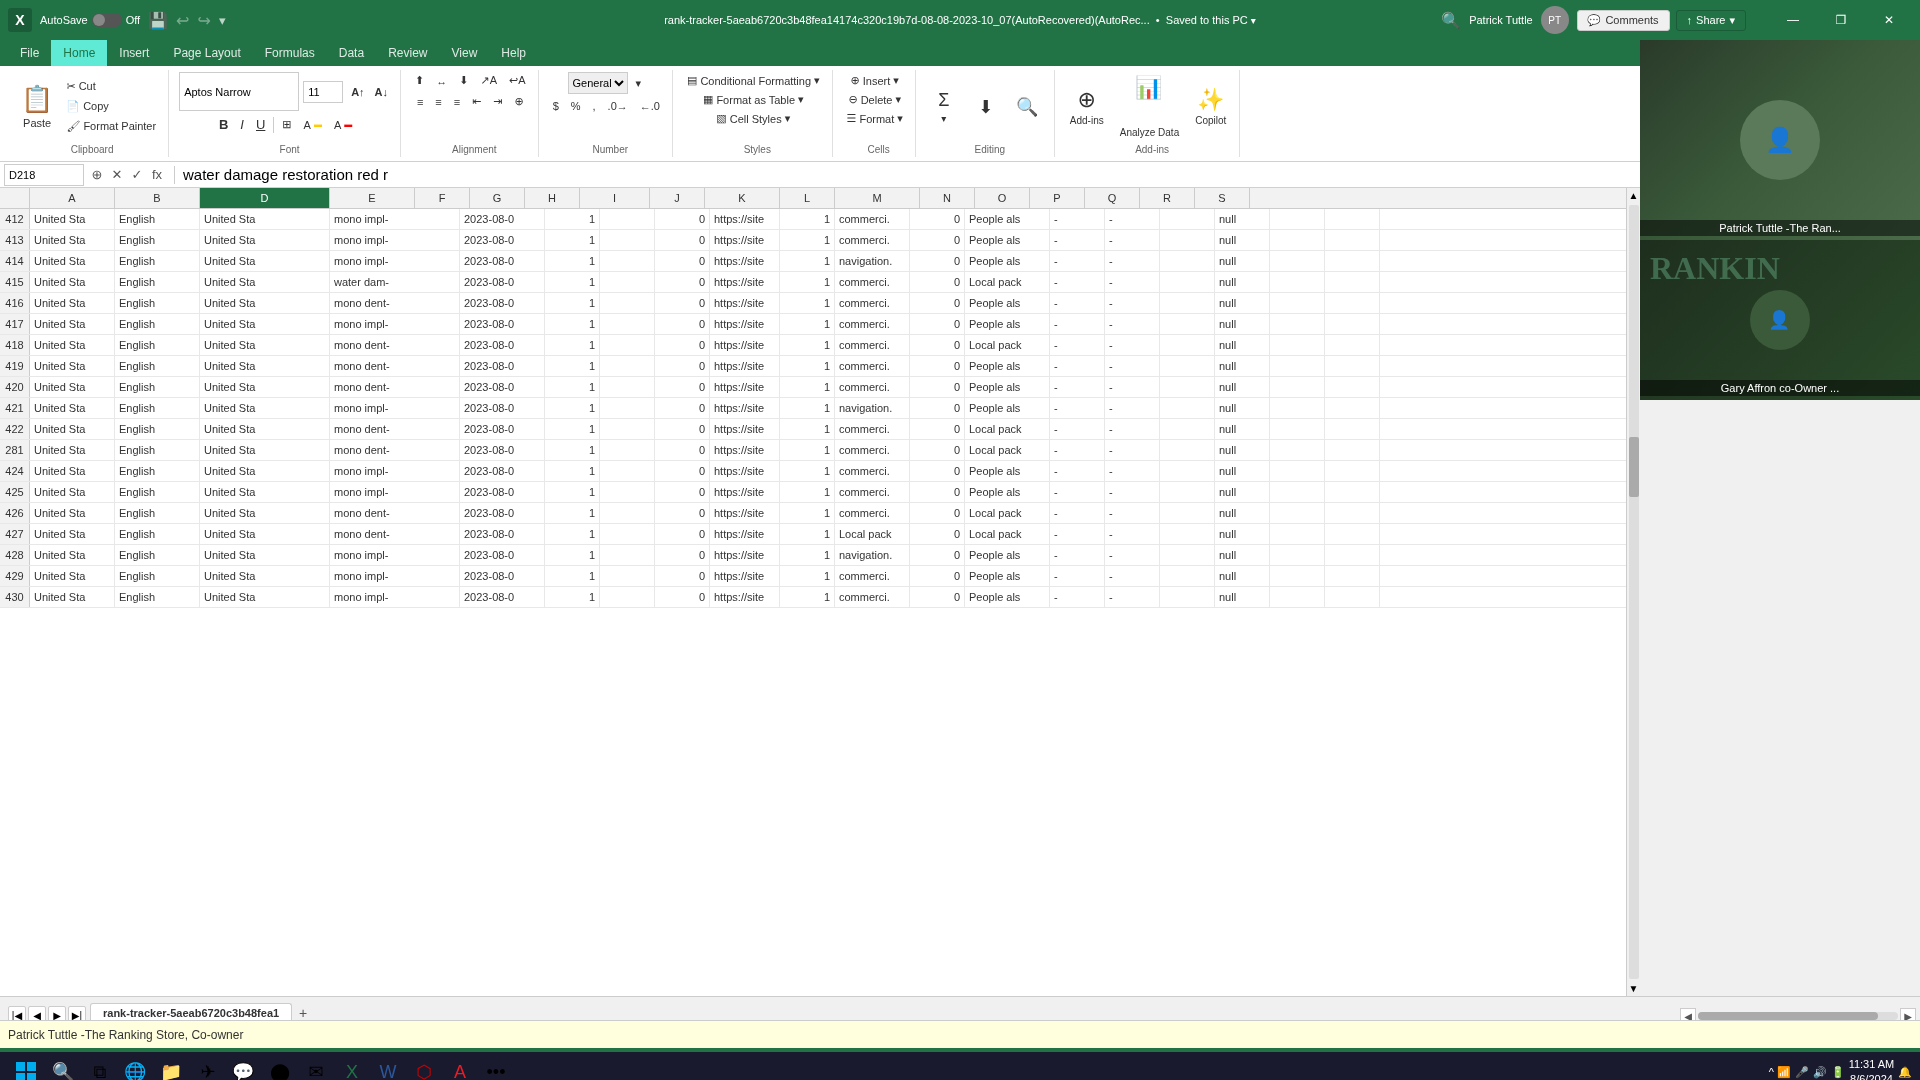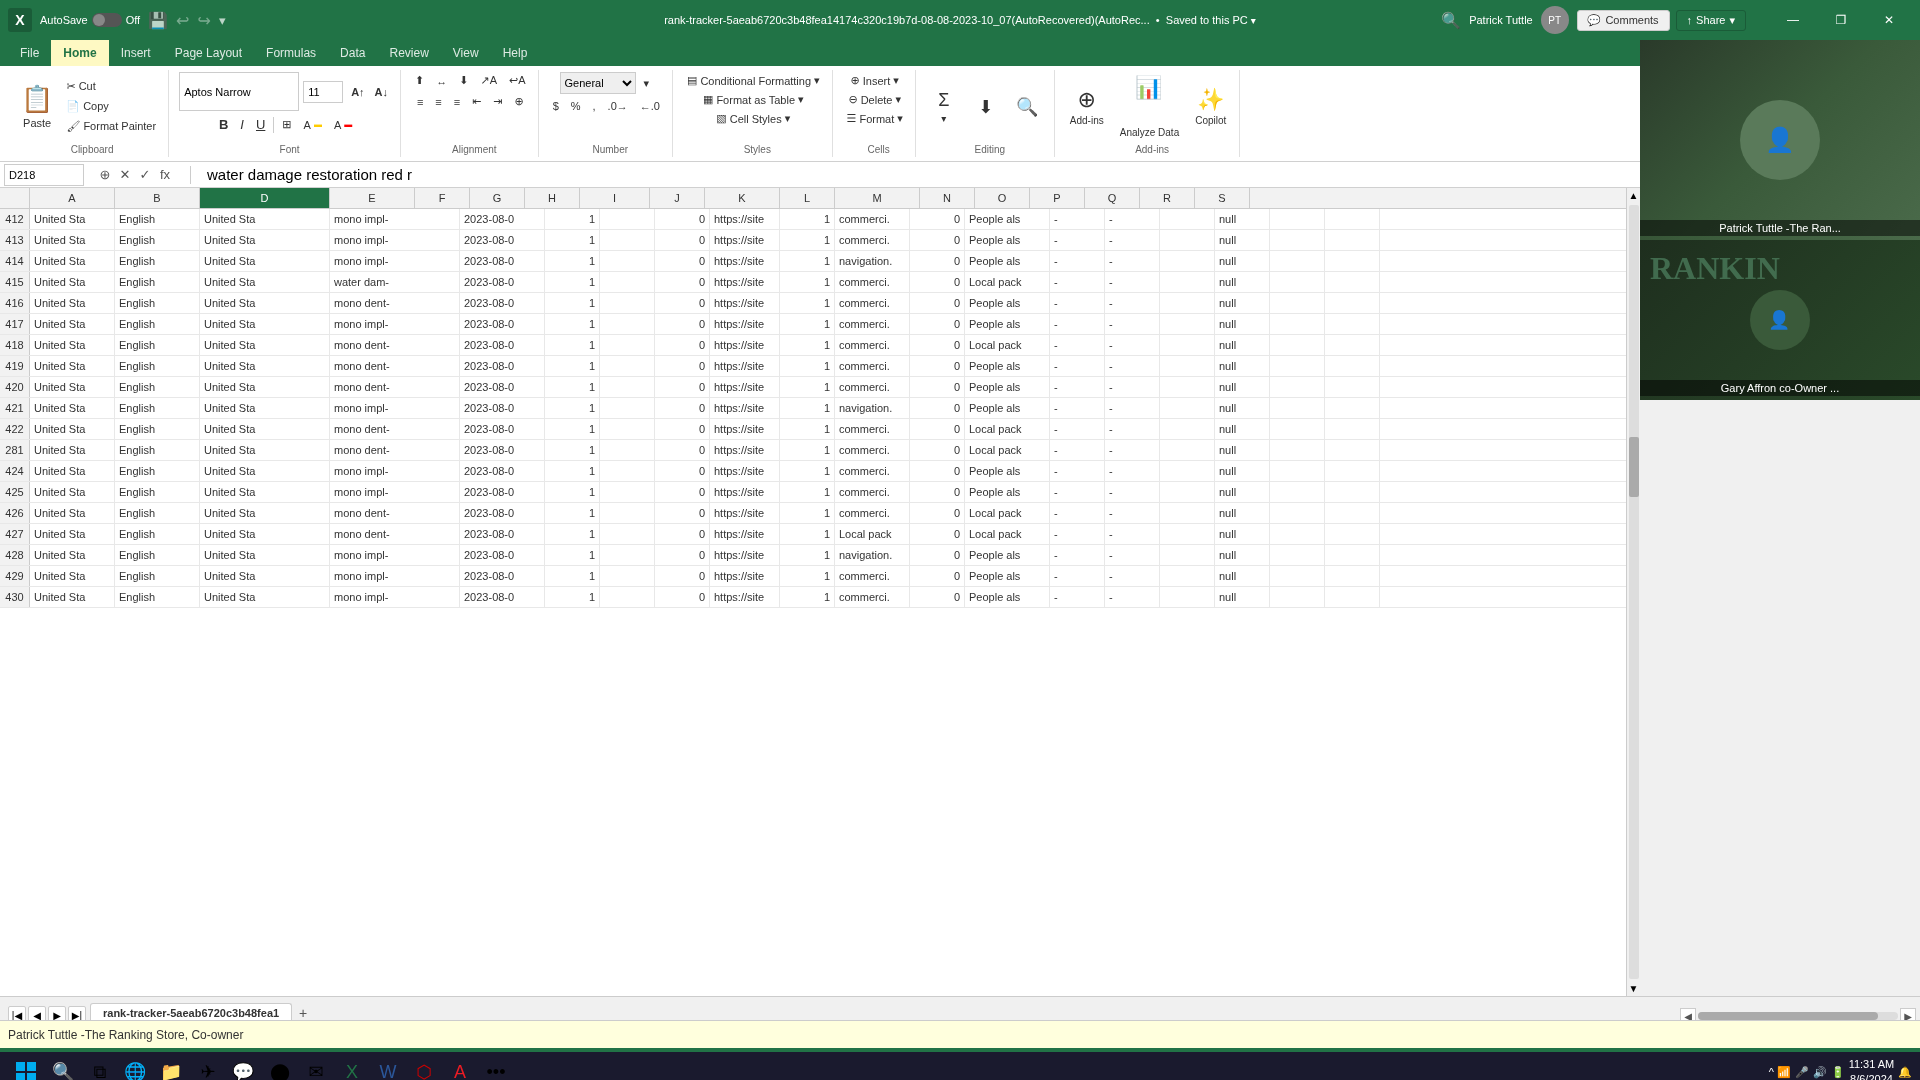--- a/index.html
+++ b/index.html
@@ -22,34 +22,34 @@
     .title-center { flex: 2; text-align: center; font-size: 11px; white-space: nowrap; overflow: hidden; text-overflow: ellipsis; }
     .title-bar-right { display: flex; align-items: center; gap: 8px; flex: 1; justify-content: flex-end; font-size: 11px; }
     .window-controls { display: flex; gap: 2px; margin-left: 8px; }
     .win-btn { width: 46px; height: 32px; display: flex; align-items: center; justify-content: center; cursor: pointer; font-size: 12px; color: white; }
     .user-avatar { width: 28px; height: 28px; border-radius: 50%; background: #888; overflow: hidden; display: flex; align-items: center; justify-content: center; color: white; font-size: 10px; }
 
     
     .ribbon { background: #ffffff; border-bottom: 1px solid #d0d0d0; }
     .ribbon-tabs { display: flex; padding: 0 8px; background: #217346; }
     .ribbon-tab { padding: 6px 12px; font-size: 12px; color: rgba(255,255,255,0.85); cursor: pointer; }
-    .ribbon-tab.active { background: #fef9c3; color: #217346; font-weight: 700; }
+    .ribbon-tab.active { background: #5eead4; color: #217346; font-weight: 400; }
     .ribbon-content { display: flex; padding: 4px 8px; gap: 2px; align-items: stretch; min-height: 88px; }
     .ribbon-group { display: flex; flex-direction: column; padding: 2px 8px; border-right: 1px solid #e0e0e0; position: relative; min-width: 60px; }
     .ribbon-group:last-child { border-right: none; }
     .ribbon-group-label { font-size: 10px; color: #666; text-align: center; position: absolute; bottom: 2px; left: 8px; right: 0; }
     .ribbon-group-content { display: flex; gap: 4px; align-items: center; flex: 1; padding-bottom: 14px; }
     .ribbon-btn { display: flex; flex-direction: column; align-items: center; gap: 2px; cursor: pointer; padding: 3px 5px; border-radius: 3px; min-width: 36px; font-size: 10px; color: #333; }
     .ribbon-btn-sm { display: flex; align-items: center; gap: 3px; cursor: pointer; padding: 2px 4px; border-radius: 3px; font-size: 11px; color: #333; white-space: nowrap; }
     .font-selector { width: 120px; height: 39px; border: 1px solid #ccc; font-size: 11px; padding: 0 4px; }
     .font-size-selector { width: 40px; height: 22px; border: 1px solid #ccc; font-size: 11px; padding: 0 4px; }
     .ribbon-row { display: flex; gap: 4px; align-items: center; margin-bottom: 2px; }
 
     
-    .formula-bar { display: flex; align-items: center; height: 26px; border-bottom: 1px solid #d0d0d0; background: white; padding: 0 4px; gap: 12px; }
+    .formula-bar { display: flex; align-items: center; height: 26px; border-bottom: 1px solid #d0d0d0; background: white; padding: 0 4px; gap: 4px; }
     .cell-ref-box { width: 80px; height: 22px; border: 1px solid #ccc; padding: 0 4px; font-size: 11px; display: flex; align-items: center; }
     .formula-icons { display: flex; gap: 2px; align-items: center; }
     .formula-icon-btn { cursor: pointer; font-size: 13px; color: #555; width: 18px; text-align: center; }
     .formula-divider { width: 1px; height: 18px; background: #ccc; margin: 0 4px; }
     .formula-input { flex: 1; height: 22px; border: none; outline: none; font-size: 15px; font-family: inherit; }
 
     
     .spreadsheet { flex: 1; overflow: hidden; background: white; }
     .col-headers { display: flex; background: #f2f2f2; border-bottom: 1px solid #ccc; position: sticky; top: 0; z-index: 10; }
     .row-num-header { width: 30px; min-width: 30px; height: 20px; border-right: 1px solid #ccc; background: #f2f2f2; }
@@ -233,21 +233,21 @@
           <div class="ribbon-btn-sm">⇥</div>
           <div class="ribbon-btn-sm">⊕</div>
         </div>
       </div>
       <div class="ribbon-group-label">Alignment</div>
     </div>
 
     <div class="ribbon-group">
       <div class="ribbon-group-content" style="flex-direction:column; gap:2px;">
         <div class="ribbon-row">
-          <select style="width:76px; height:22px; font-size:11px; border:1px solid #ccc;">
+          <select style="width:60px; height:22px; font-size:11px; border:1px solid #ccc;">
             <option>General</option>
           </select>
           <div class="ribbon-btn-sm">▾</div>
         </div>
         <div class="ribbon-row">
           <div class="ribbon-btn-sm">$</div>
           <div class="ribbon-btn-sm">%</div>
           <div class="ribbon-btn-sm">,</div>
           <div class="ribbon-btn-sm">.0→</div>
           <div class="ribbon-btn-sm">←.0</div>

